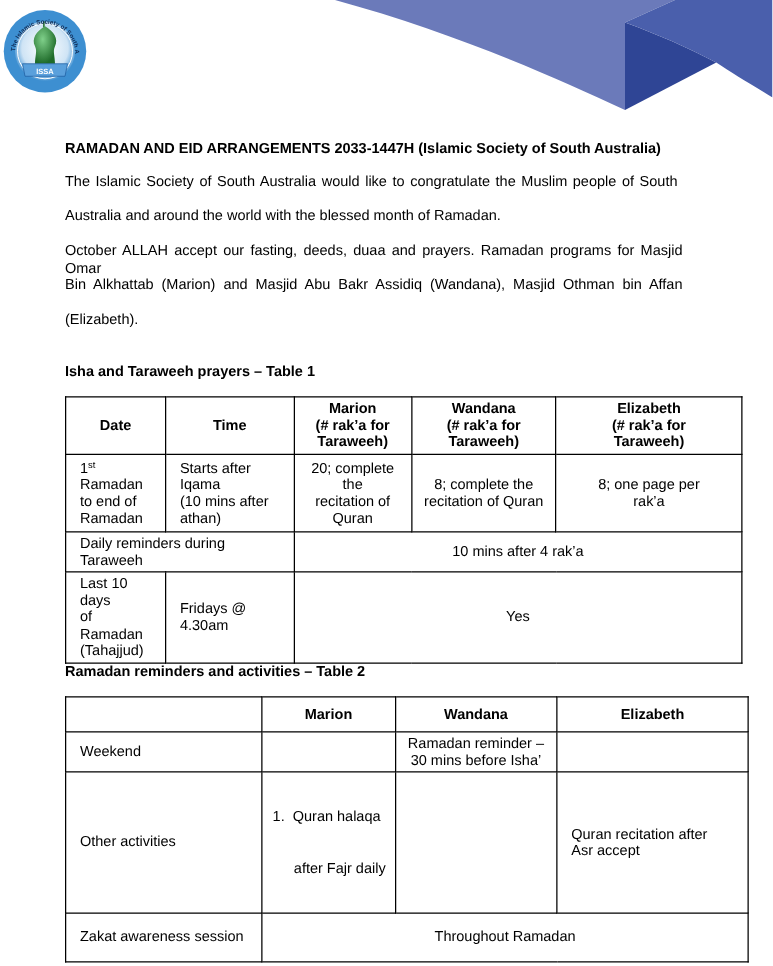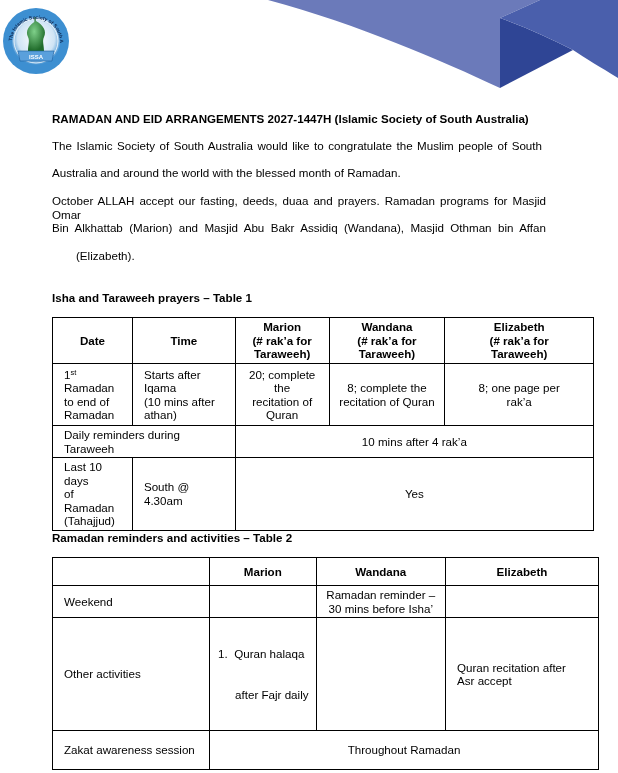--- a/index.html
+++ b/index.html
@@ -51,26 +51,26 @@
   <rect x="32.5" y="14" width="1.2" height="5" fill="#1f6b2a"></rect>
   <path d="M34,18 C27,22 23,28 26,34 C28,38 26,42 26,48 L42,48 C42,42 40,38 42,34 C45,28 41,22 34,18 Z" fill="url(#lg-dome)"></path>
   <path d="M16,48 L52,48 L50,58 L18,58 Z" fill="#5aa0dc" stroke="#1d5ea0" stroke-width="0.6"></path>
   <text x="34" y="56" font-size="6" font-weight="bold" fill="#ffffff" text-anchor="middle" font-family="Liberation Sans, sans-serif">ISSA</text>
   <path id="arc" d="M10,40 A24,24 0 0 1 58,40" fill="none"></path>
   <text font-size="5" font-weight="bold" fill="#0d2a55" font-family="Liberation Sans, sans-serif">
     <textPath href="#arc" startOffset="2">The Islamic Society of South Australia Inc</textPath>
   </text>
 </svg>
 
-<div class="text bold" style="top:112px; width:520px;">RAMADAN AND EID ARRANGEMENTS 2027-1447H (Islamic Society of South Australia)</div>
+<div class="text bold" style="top:112px; width:520px;">RAMADAN AND EID ARRANGEMENTS 2033-1447H (Islamic Society of South Australia)</div>
 <div class="text justify" style="top:139px; width:490px;">The Islamic Society of South Australia would like to congratulate the Muslim people of South</div>
 <div class="text" style="top:166px;">Australia and around the world with the blessed month of Ramadan.</div>
 <div class="text justify" style="top:194px; width:494px;">October ALLAH accept our fasting, deeds, duaa and prayers. Ramadan programs for Masjid Omar</div>
 <div class="text justify" style="top:221px; width:494px;">Bin Alkhattab (Marion) and Masjid Abu Bakr Assidiq (Wandana), Masjid Othman bin Affan</div>
-<div class="text" style="top:249px;margin-left:24px;">(Elizabeth).</div>
+<div class="text" style="top:249px;">(Elizabeth).</div>
 
 <div class="text bold" style="top:291px;">Isha and Taraweeh prayers – Table 1</div>
 
 <table class="doc" id="t1">
   <colgroup>
     <col style="width:80px">
       <col style="width:103px">
       <col style="width:94px">
       <col style="width:116px">
       <col style="width:149px">
@@ -123,21 +123,21 @@
   <tr style="height:27px">
     <td class="l" colspan="2">Daily reminders during Taraweeh</td>
     <td class="c" colspan="3">10 mins after 4 rak’a</td>
   </tr>
   <tr style="height:50px">
     <td class="l">
       <div>Last 10 days</div>
       <div>of Ramadan</div>
       <div>(Tahajjud)</div>
     </td>
-    <td class="l">South @ 4.30am</td>
+    <td class="l">Fridays @ 4.30am</td>
     <td class="c" colspan="3">Yes</td>
   </tr>
 </tbody>
   </table>
 
 <div class="text bold" style="top:531px;">Ramadan reminders and activities – Table 2</div>
 
 <table class="doc" id="t2">
   <colgroup>
     <col style="width:159px">

